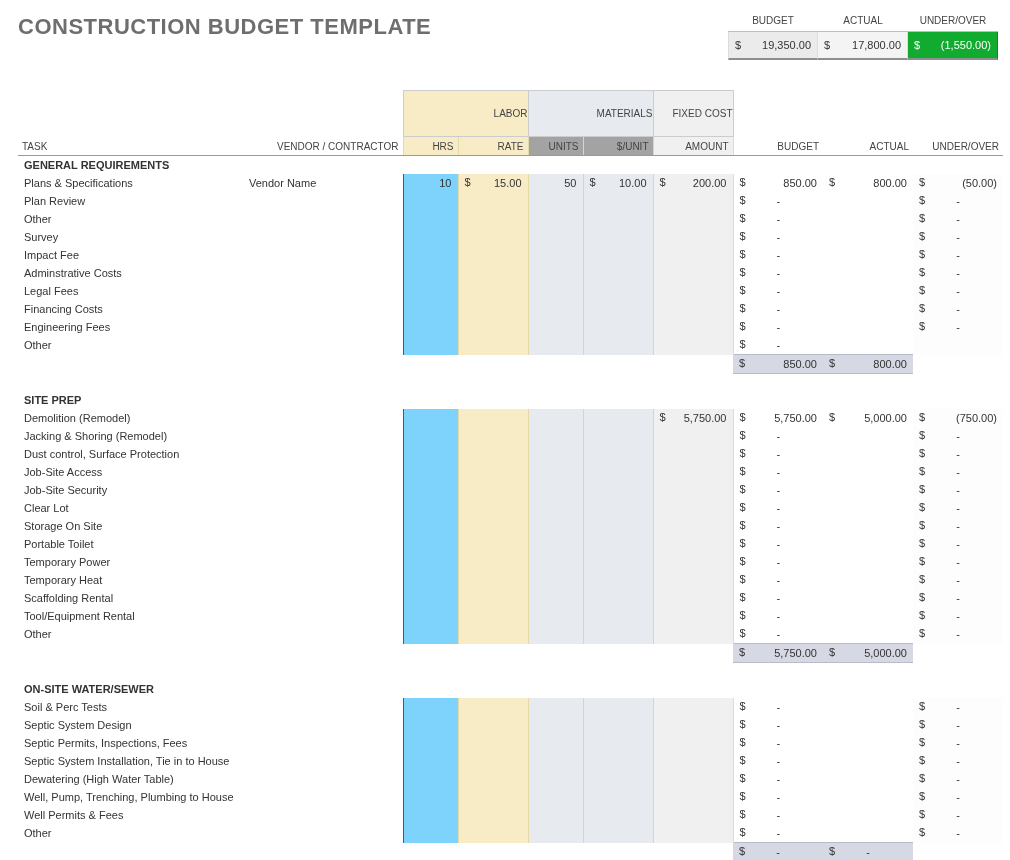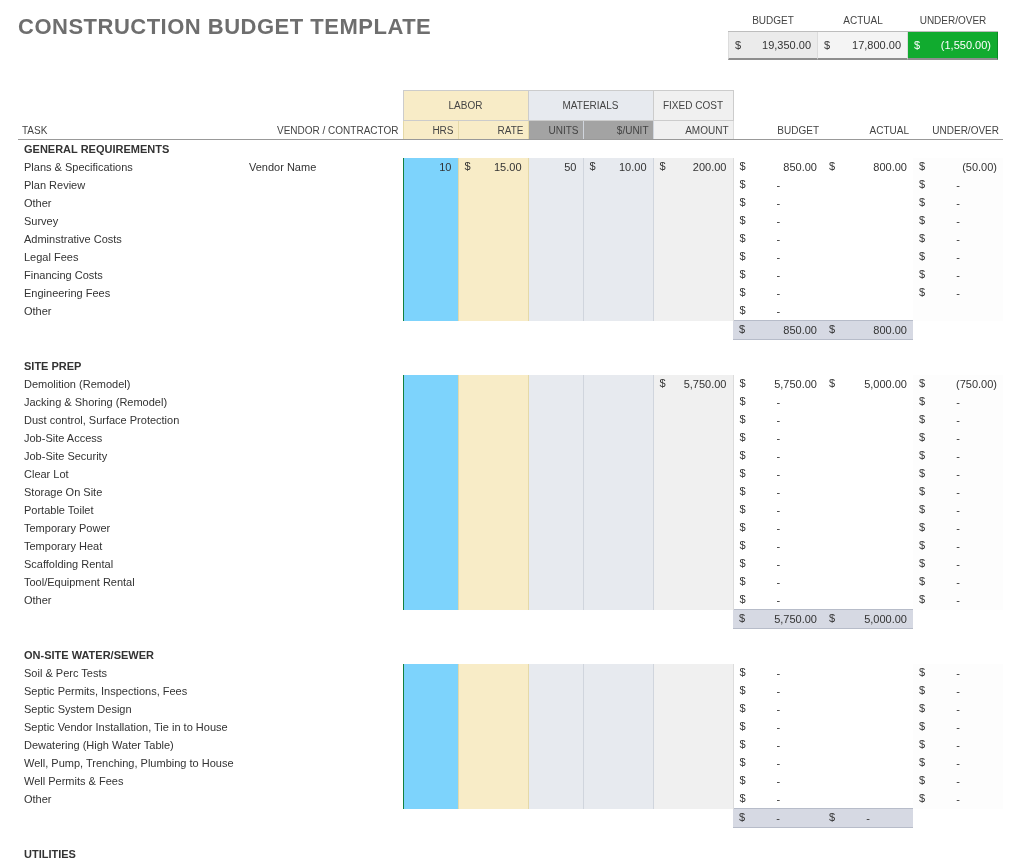--- a/index.html
+++ b/index.html
@@ -69,22 +69,22 @@
   col.rate { width: 70px; }
   col.units { width: 55px; }
   col.punit { width: 70px; }
   col.amount { width: 80px; }
   col.budget { width: 90px; }
   col.actual { width: 90px; }
   col.under { width: 90px; }
 
   .grp-hdr td {
     font-size: 10px;
-    text-align: center;
-    padding: 9px 0;
+    text-align: right;
+    padding: 17px 0;
     color: #444;
   }
   .grp-labor { background: #f8ecc7; border:1px solid #ccc; }
   .grp-materials { background: #e7eaef; border:1px solid #ccc; }
   .grp-fixed { background: #f0f0f0; border:1px solid #ccc; }
 
   .col-hdr td {
     font-size: 10px;
     color: #444;
     border-bottom: 1px solid #999;
@@ -244,20 +244,32 @@
           <td class="num c-labor"></td>
           <td class="money c-labor2"></td>
           <td class="num c-mat"></td>
           <td class="money c-mat2"></td>
           <td class="money c-fixed"></td>
           <td class="money c-budget"><span class="cur">$</span><span class="val" style="text-align:center;display:inline-block;width:100%">-</span></td>
           <td class="money c-actual"></td>
           <td class="money c-under"><span class="cur">$</span><span class="val" style="text-align:center;display:inline-block;width:100%">-</span></td>
         </tr>
         <tr>
+          <td class="task">Impact Fee</td>
+          <td class="vendor"></td>
+          <td class="num c-labor"></td>
+          <td class="money c-labor2"></td>
+          <td class="num c-mat"></td>
+          <td class="money c-mat2"></td>
+          <td class="money c-fixed"></td>
+          <td class="money c-budget"><span class="cur">$</span><span class="val" style="text-align:center;display:inline-block;width:100%">-</span></td>
+          <td class="money c-actual"></td>
+          <td class="money c-under"><span class="cur">$</span><span class="val" style="text-align:center;display:inline-block;width:100%">-</span></td>
+        </tr>
+        <tr>
           <td class="task">Adminstrative Costs</td>
           <td class="vendor"></td>
           <td class="num c-labor"></td>
           <td class="money c-labor2"></td>
           <td class="num c-mat"></td>
           <td class="money c-mat2"></td>
           <td class="money c-fixed"></td>
           <td class="money c-budget"><span class="cur">$</span><span class="val" style="text-align:center;display:inline-block;width:100%">-</span></td>
           <td class="money c-actual"></td>
           <td class="money c-under"><span class="cur">$</span><span class="val" style="text-align:center;display:inline-block;width:100%">-</span></td>
@@ -502,45 +514,45 @@
           <td class="num c-labor"></td>
           <td class="money c-labor2"></td>
           <td class="num c-mat"></td>
           <td class="money c-mat2"></td>
           <td class="money c-fixed"></td>
           <td class="money c-budget"><span class="cur">$</span><span class="val" style="text-align:center;display:inline-block;width:100%">-</span></td>
           <td class="money c-actual"></td>
           <td class="money c-under"><span class="cur">$</span><span class="val" style="text-align:center;display:inline-block;width:100%">-</span></td>
         </tr>
         <tr>
+          <td class="task">Septic System Design</td>
+          <td class="vendor"></td>
+          <td class="num c-labor"></td>
+          <td class="money c-labor2"></td>
+          <td class="num c-mat"></td>
+          <td class="money c-mat2"></td>
+          <td class="money c-fixed"></td>
+          <td class="money c-budget"><span class="cur">$</span><span class="val" style="text-align:center;display:inline-block;width:100%">-</span></td>
+          <td class="money c-actual"></td>
+          <td class="money c-under"><span class="cur">$</span><span class="val" style="text-align:center;display:inline-block;width:100%">-</span></td>
+        </tr>
+        <tr>
           <td class="task">Septic Permits, Inspections, Fees</td>
           <td class="vendor"></td>
           <td class="num c-labor"></td>
           <td class="money c-labor2"></td>
           <td class="num c-mat"></td>
           <td class="money c-mat2"></td>
           <td class="money c-fixed"></td>
           <td class="money c-budget"><span class="cur">$</span><span class="val" style="text-align:center;display:inline-block;width:100%">-</span></td>
           <td class="money c-actual"></td>
           <td class="money c-under"><span class="cur">$</span><span class="val" style="text-align:center;display:inline-block;width:100%">-</span></td>
         </tr>
         <tr>
-          <td class="task">Septic System Design</td>
-          <td class="vendor"></td>
-          <td class="num c-labor"></td>
-          <td class="money c-labor2"></td>
-          <td class="num c-mat"></td>
-          <td class="money c-mat2"></td>
-          <td class="money c-fixed"></td>
-          <td class="money c-budget"><span class="cur">$</span><span class="val" style="text-align:center;display:inline-block;width:100%">-</span></td>
-          <td class="money c-actual"></td>
-          <td class="money c-under"><span class="cur">$</span><span class="val" style="text-align:center;display:inline-block;width:100%">-</span></td>
-        </tr>
-        <tr>
-          <td class="task">Septic Vendor Installation, Tie in to House</td>
+          <td class="task">Septic System Installation, Tie in to House</td>
           <td class="vendor"></td>
           <td class="num c-labor"></td>
           <td class="money c-labor2"></td>
           <td class="num c-mat"></td>
           <td class="money c-mat2"></td>
           <td class="money c-fixed"></td>
           <td class="money c-budget"><span class="cur">$</span><span class="val" style="text-align:center;display:inline-block;width:100%">-</span></td>
           <td class="money c-actual"></td>
           <td class="money c-under"><span class="cur">$</span><span class="val" style="text-align:center;display:inline-block;width:100%">-</span></td>
         </tr>

